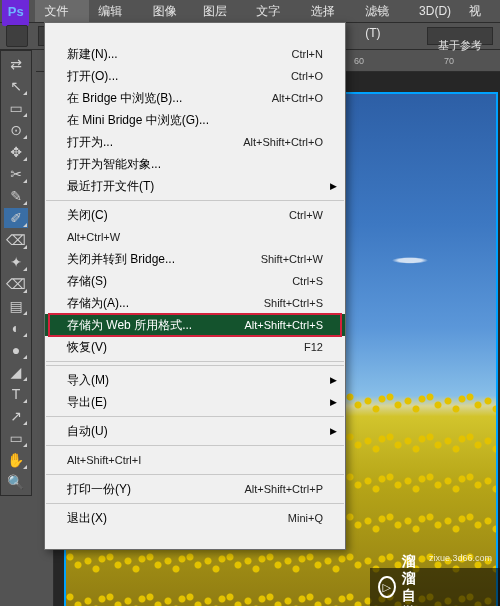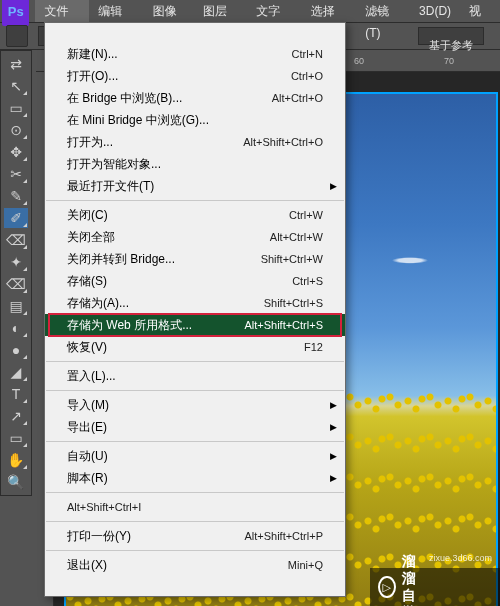--- a/index.html
+++ b/index.html
@@ -58,21 +58,21 @@
   .optionsbar .dd {
     width: 36px; height: 20px;
     background: #3f3f3f;
     border: 1px solid #2c2c2c;
     display: flex; align-items: center; justify-content: flex-end;
     padding-right: 3px;
   }
   .optionsbar .label { font-size: 11px; }
   .optionsbar .btn {
     margin-left: auto;
-    margin-right: 16px;
+    margin-right: 7px;
     height: 14px;
     padding: 8px 10px;
     background: #3f3f3f;
     border: 1px solid #2c2c2c;
     line-height: 18px;
     font-size: 11px;
   }
   
   .toolbar {
     position: absolute;
@@ -298,21 +298,20 @@
     </div>
     <div class="mi sub">
       <span class="lab">最近打开文件(T)</span>
     </div>
     <hr class="sep">
     <div class="mi">
       <span class="lab">关闭(C)</span>
       <span class="shc">Ctrl+W</span>
     </div>
     <div class="mi">
-      <span class="lab">关闭全部</span>
       <span class="shc">Alt+Ctrl+W</span>
     </div>
     <div class="mi">
       <span class="lab">关闭并转到 Bridge...</span>
       <span class="shc">Shift+Ctrl+W</span>
     </div>
     <div class="mi">
       <span class="lab">存储(S)</span>
       <span class="shc">Ctrl+S</span>
     </div>
@@ -323,36 +322,30 @@
     <div class="mi hl" style="position: relative;">
       <span class="lab">存储为 Web 所用格式...</span>
       <span class="shc">Alt+Shift+Ctrl+S</span>
       <div class="redbox"></div>
     </div>
     <div class="mi">
       <span class="lab">恢复(V)</span>
       <span class="shc">F12</span>
     </div>
     <hr class="sep">
-    <div class="mi">
-      <span class="lab">置入(L)...</span>
-    </div>
     <hr class="sep">
     <div class="mi sub">
       <span class="lab">导入(M)</span>
     </div>
     <div class="mi sub">
       <span class="lab">导出(E)</span>
     </div>
     <hr class="sep">
     <div class="mi sub">
       <span class="lab">自动(U)</span>
-    </div>
-    <div class="mi sub">
-      <span class="lab">脚本(R)</span>
     </div>
     <hr class="sep">
     <div class="mi">
       <span class="shc">Alt+Shift+Ctrl+I</span>
     </div>
     <hr class="sep">
     <div class="mi">
       <span class="lab">打印一份(Y)</span>
       <span class="shc">Alt+Shift+Ctrl+P</span>
     </div>

